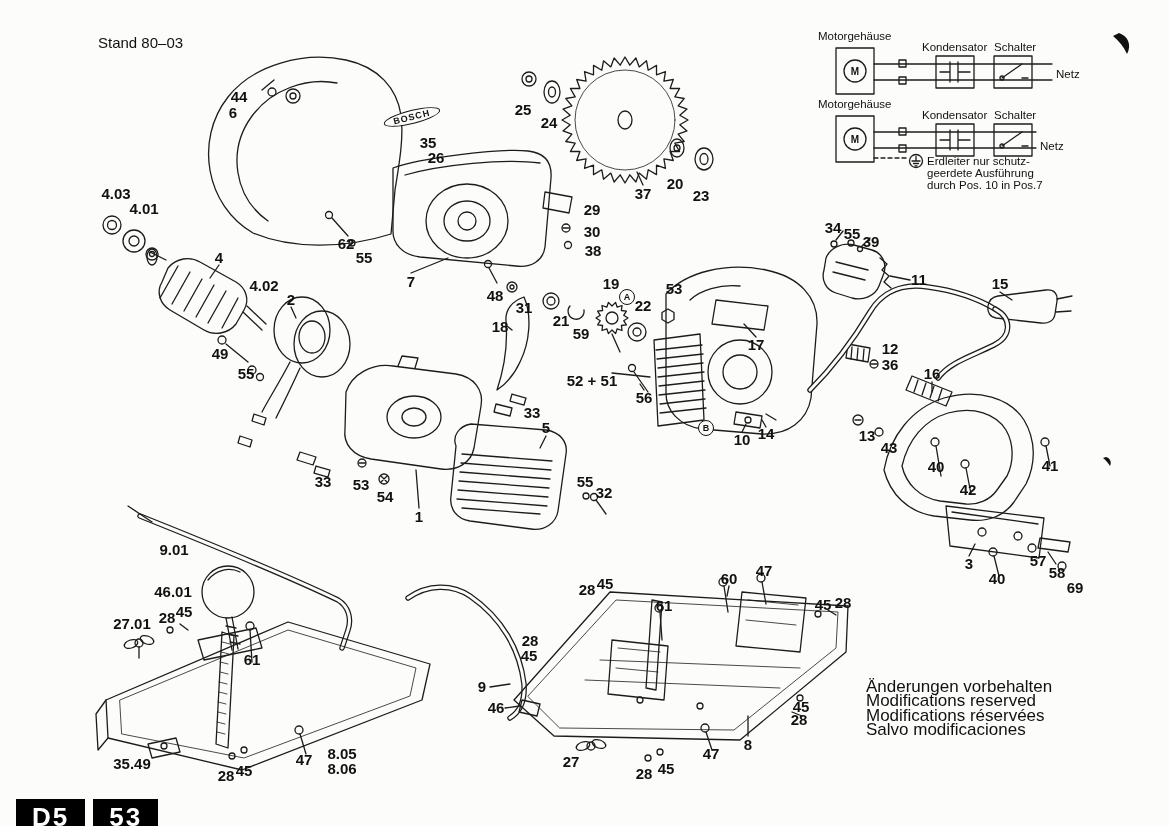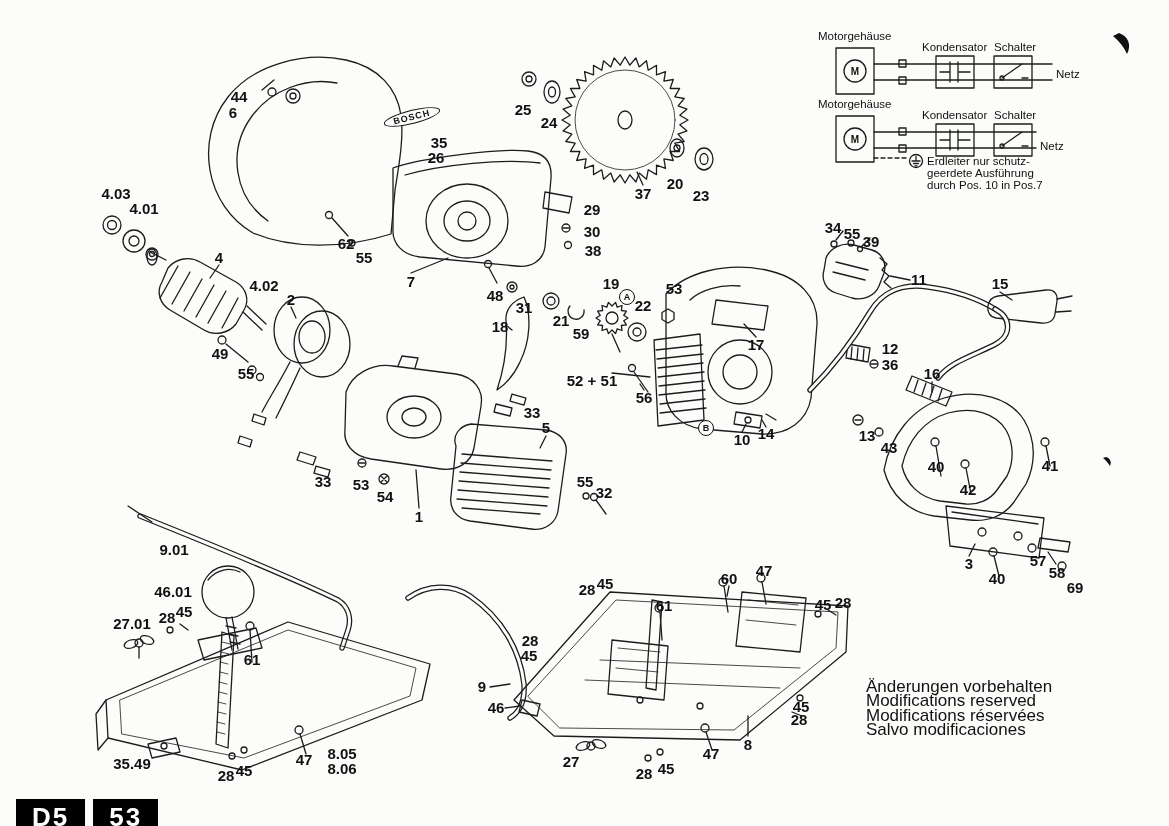--- a/index.html
+++ b/index.html
@@ -360,30 +360,31 @@
       <text x="927" y="189">durch Pos. 10 in Pos.7</text>
     </g>
 
     <g>
       <path class="fillblk" d="M1119,33 C1128,36 1132,45 1127,54 C1124,47 1119,41 1113,36 Z"></path>
       <path class="fillblk" d="M1106,457 c4,1 6,5 4,9 c-2,-3 -4,-6 -7,-8 Z"></path>
     </g>
   </svg>
 
   <div class="header">
+    <div class="stand">Stand 80–03</div>
   </div>
 
   <div class="bosch">BOSCH</div>
 
   <div id="labels">
       <div class="plabel" style="left: 239px; top: 96px;">44</div>
       <div class="plabel" style="left: 233px; top: 112px;">6</div>
       <div class="plabel" style="left: 523px; top: 109px;">25</div>
       <div class="plabel" style="left: 549px; top: 122px;">24</div>
-      <div class="plabel" style="left: 428px; top: 142px; margin-left: 11px;">35</div>
+      <div class="plabel" style="left: 428px; top: 142px;">35</div>
       <div class="plabel" style="left: 436px; top: 157px;">26</div>
       <div class="plabel" style="left: 592px; top: 209px;">29</div>
       <div class="plabel" style="left: 592px; top: 231px;">30</div>
       <div class="plabel" style="left: 593px; top: 250px;">38</div>
       <div class="plabel" style="left: 643px; top: 193px;">37</div>
       <div class="plabel" style="left: 675px; top: 183px;">20</div>
       <div class="plabel" style="left: 701px; top: 195px;">23</div>
       <div class="plabel" style="left: 116px; top: 193px;">4.03</div>
       <div class="plabel" style="left: 144px; top: 208px;">4.01</div>
       <div class="plabel" style="left: 346px; top: 243px;">62</div>

